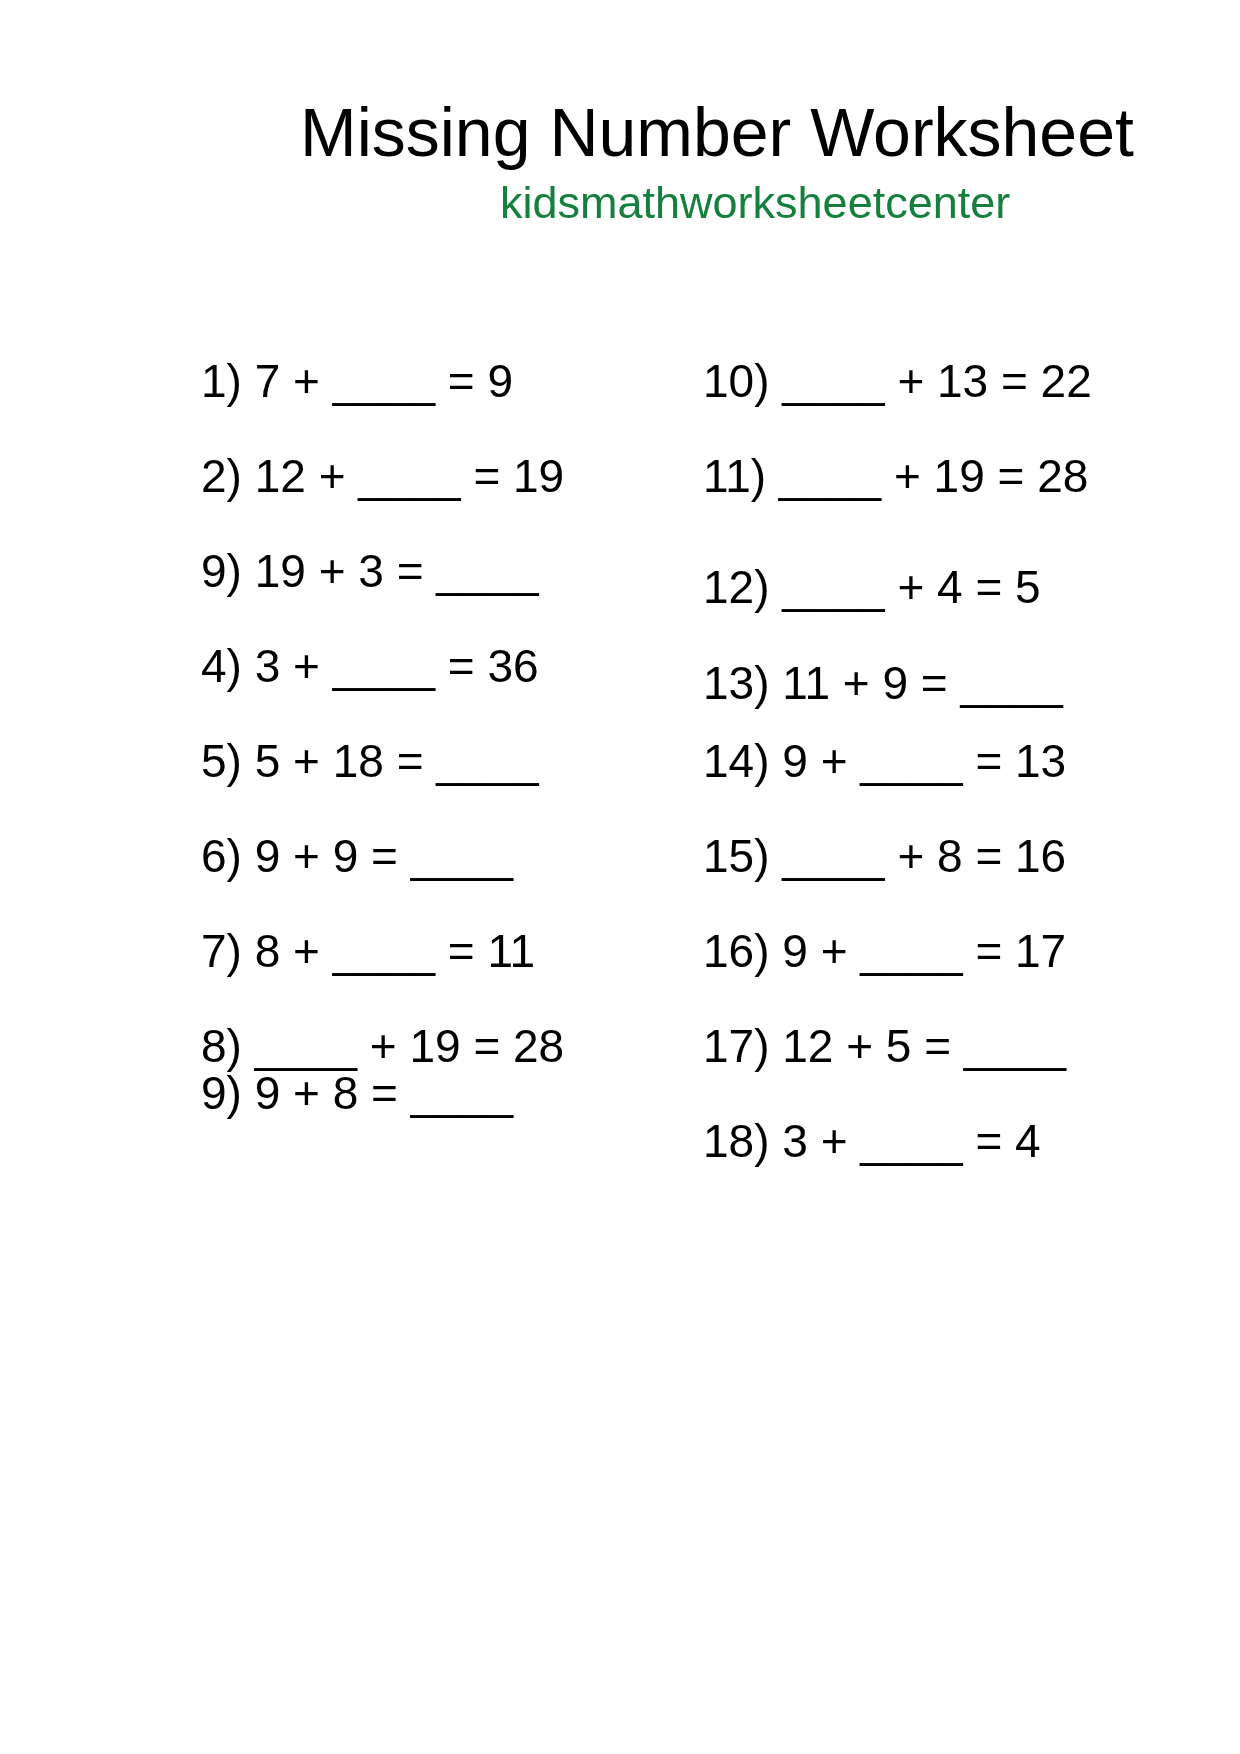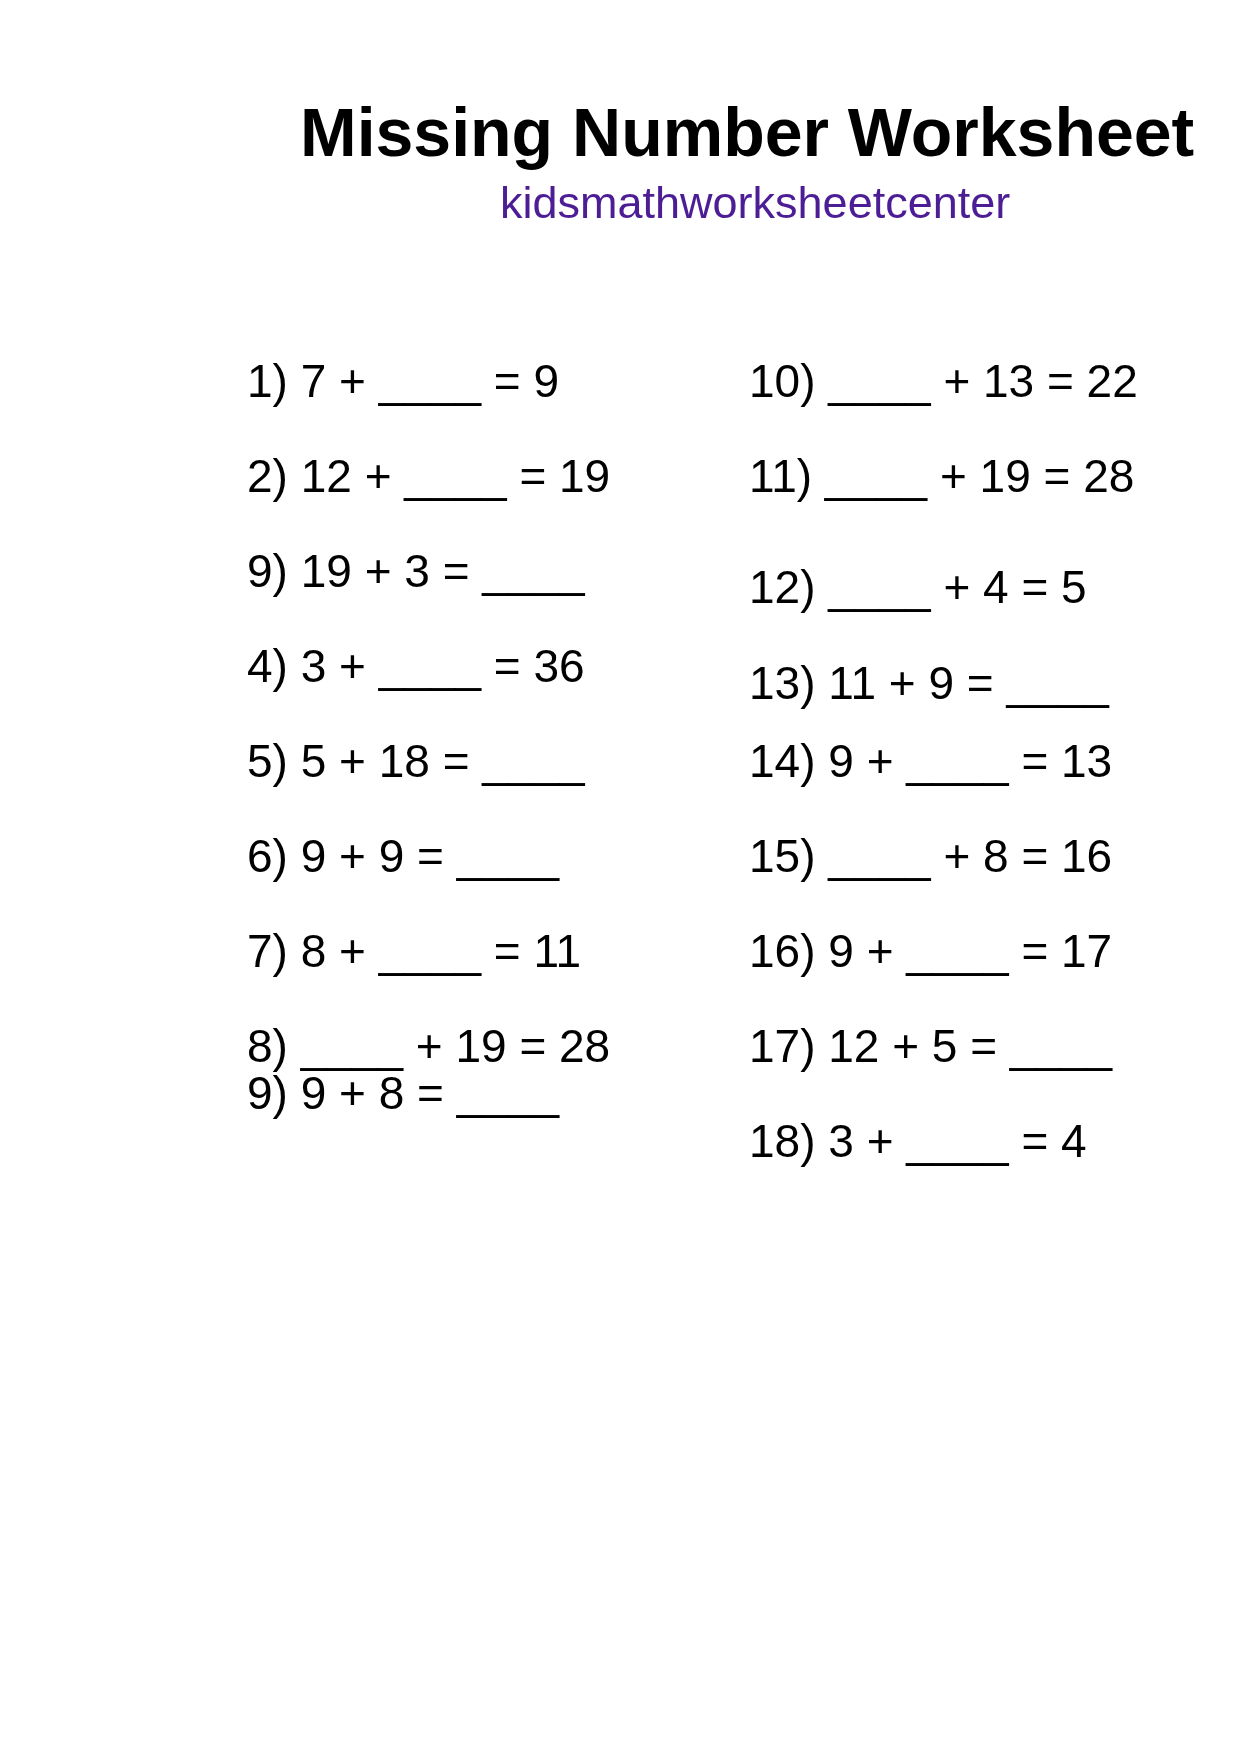--- a/index.html
+++ b/index.html
@@ -1,25 +1,25 @@
 <!DOCTYPE html>
 <html><head>
 <meta charset="utf-8">
 <style>
   html, body { margin: 0; padding: 0; background: #ffffff; }
   body { width: 1240px; height: 1754px; position: relative; overflow: hidden;
          font-family: "Liberation Sans", sans-serif; color: #000; }
   .title { position: absolute; left: 300px; top: 98px; font-size: 68px; line-height: 1;
-           white-space: nowrap; letter-spacing: 0px; font-weight: bold; }
+           white-space: nowrap; letter-spacing: 0px; }
   .subtitle { position: absolute; left: 500px; top: 180px; font-size: 45px; line-height: 1;
-              color: #4c1d95; white-space: nowrap; }
+              color: #15803d; white-space: nowrap; }
   .col { position: absolute; top: 0; }
   .col.left { left: 201px; }
   .col.right { left: 703px; }
-  .problem { position: absolute; left: 0; font-size: 46px; line-height: 1; white-space: pre; margin-left: 46px; }
+  .problem { position: absolute; left: 0; font-size: 46px; line-height: 1; white-space: pre; }
 </style>
 </head>
 <body>
 
 <div>
   <div class="title">Missing Number Worksheet</div>
   <div class="subtitle">kidsmathworksheetcenter</div>
 
   <div class="col left">
     <div class="problem" style="top:358px">1) 7 + ____ = 9</div>

